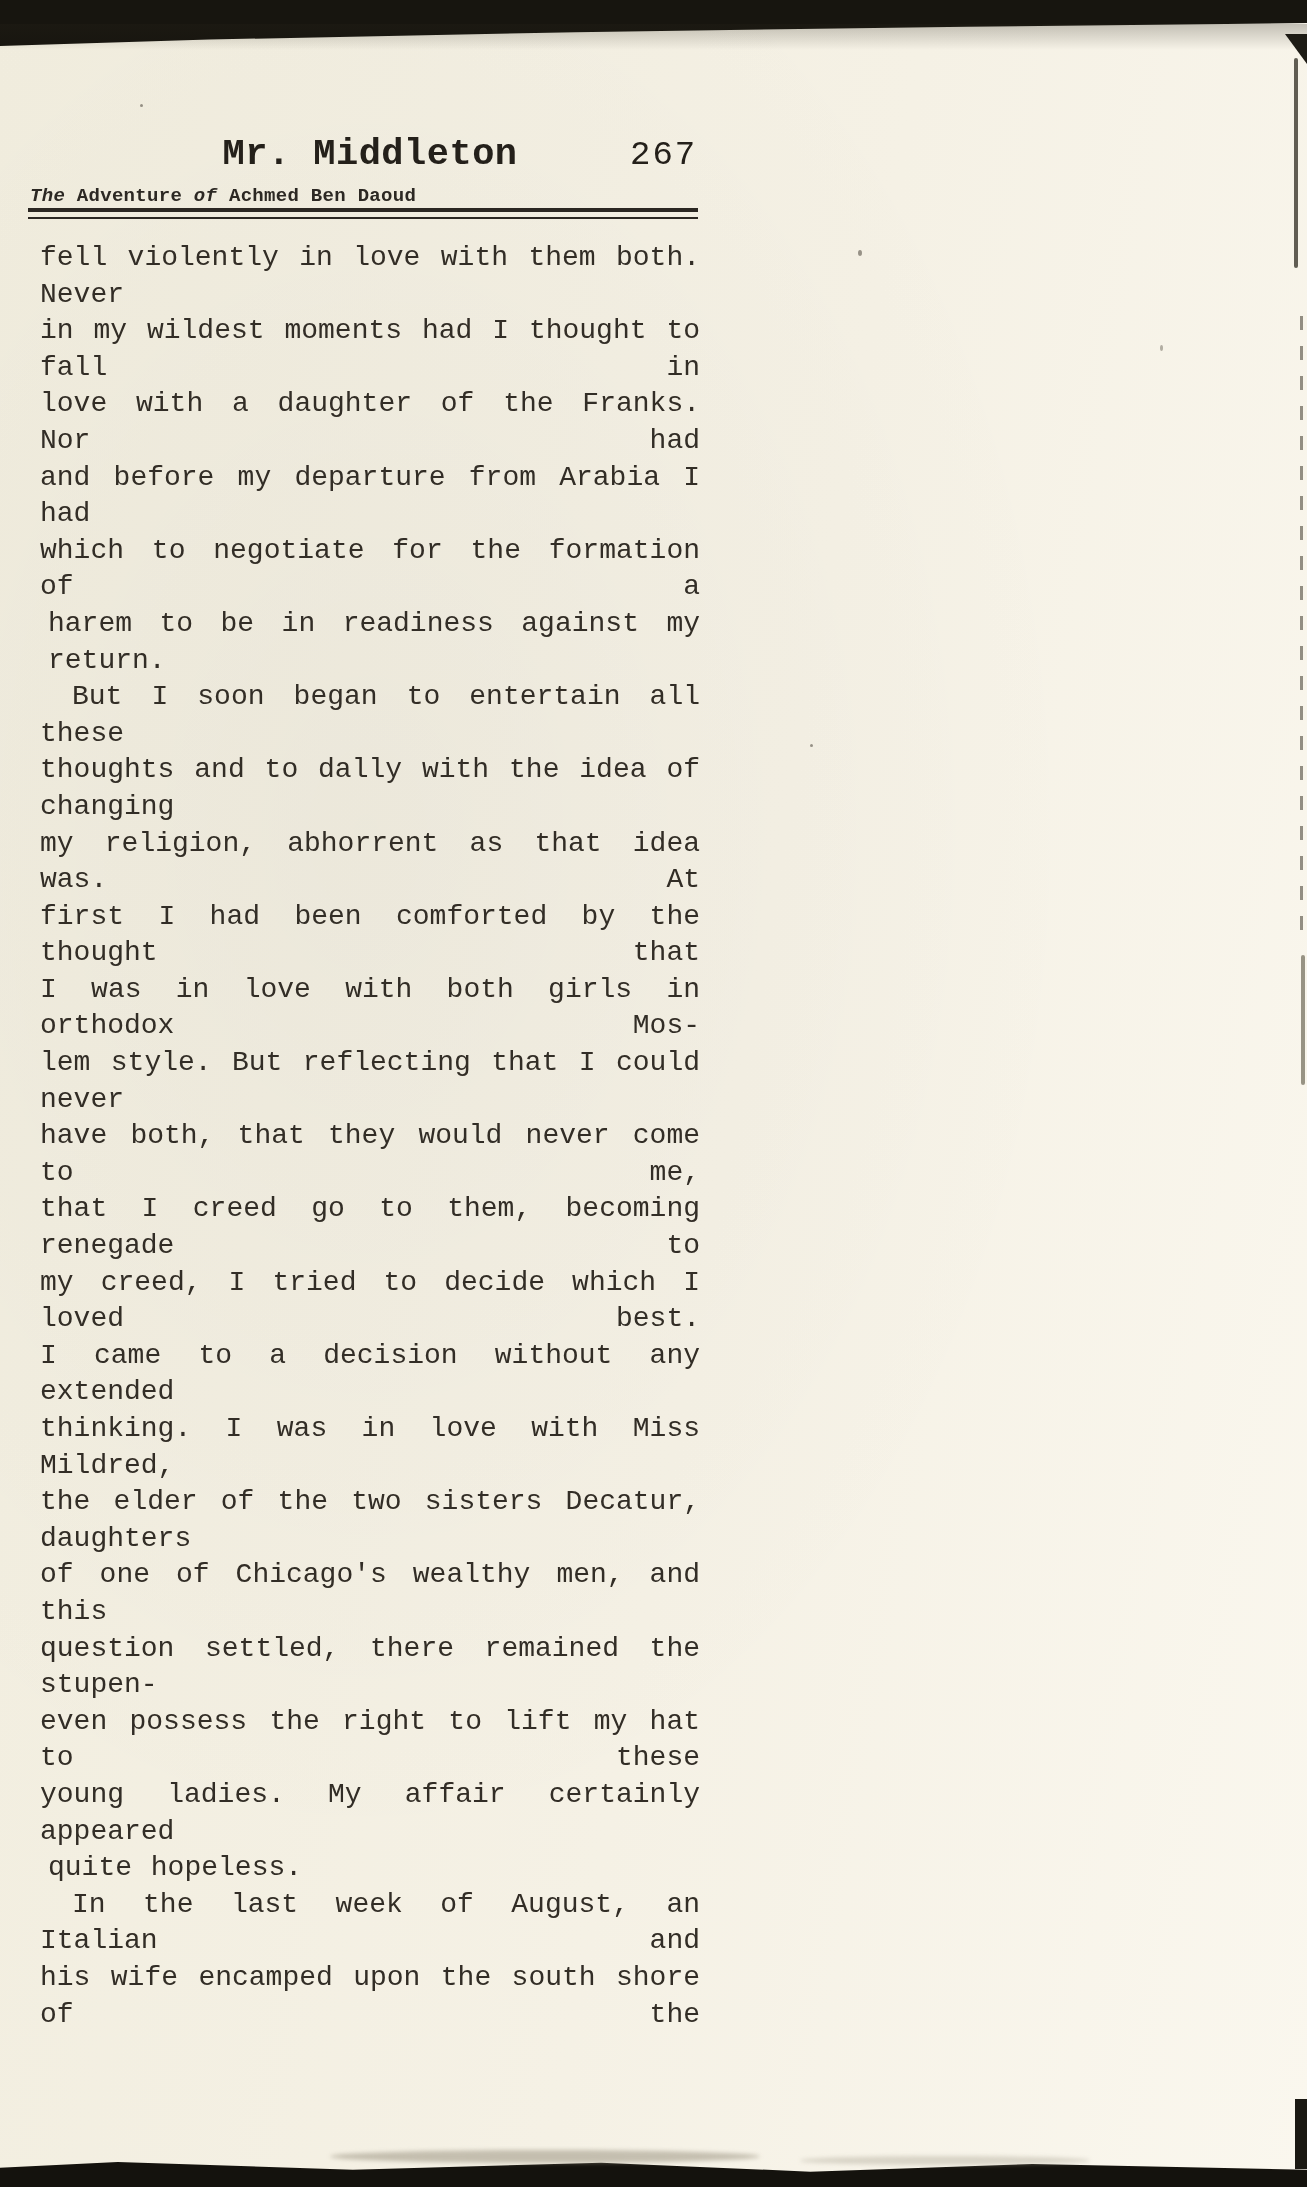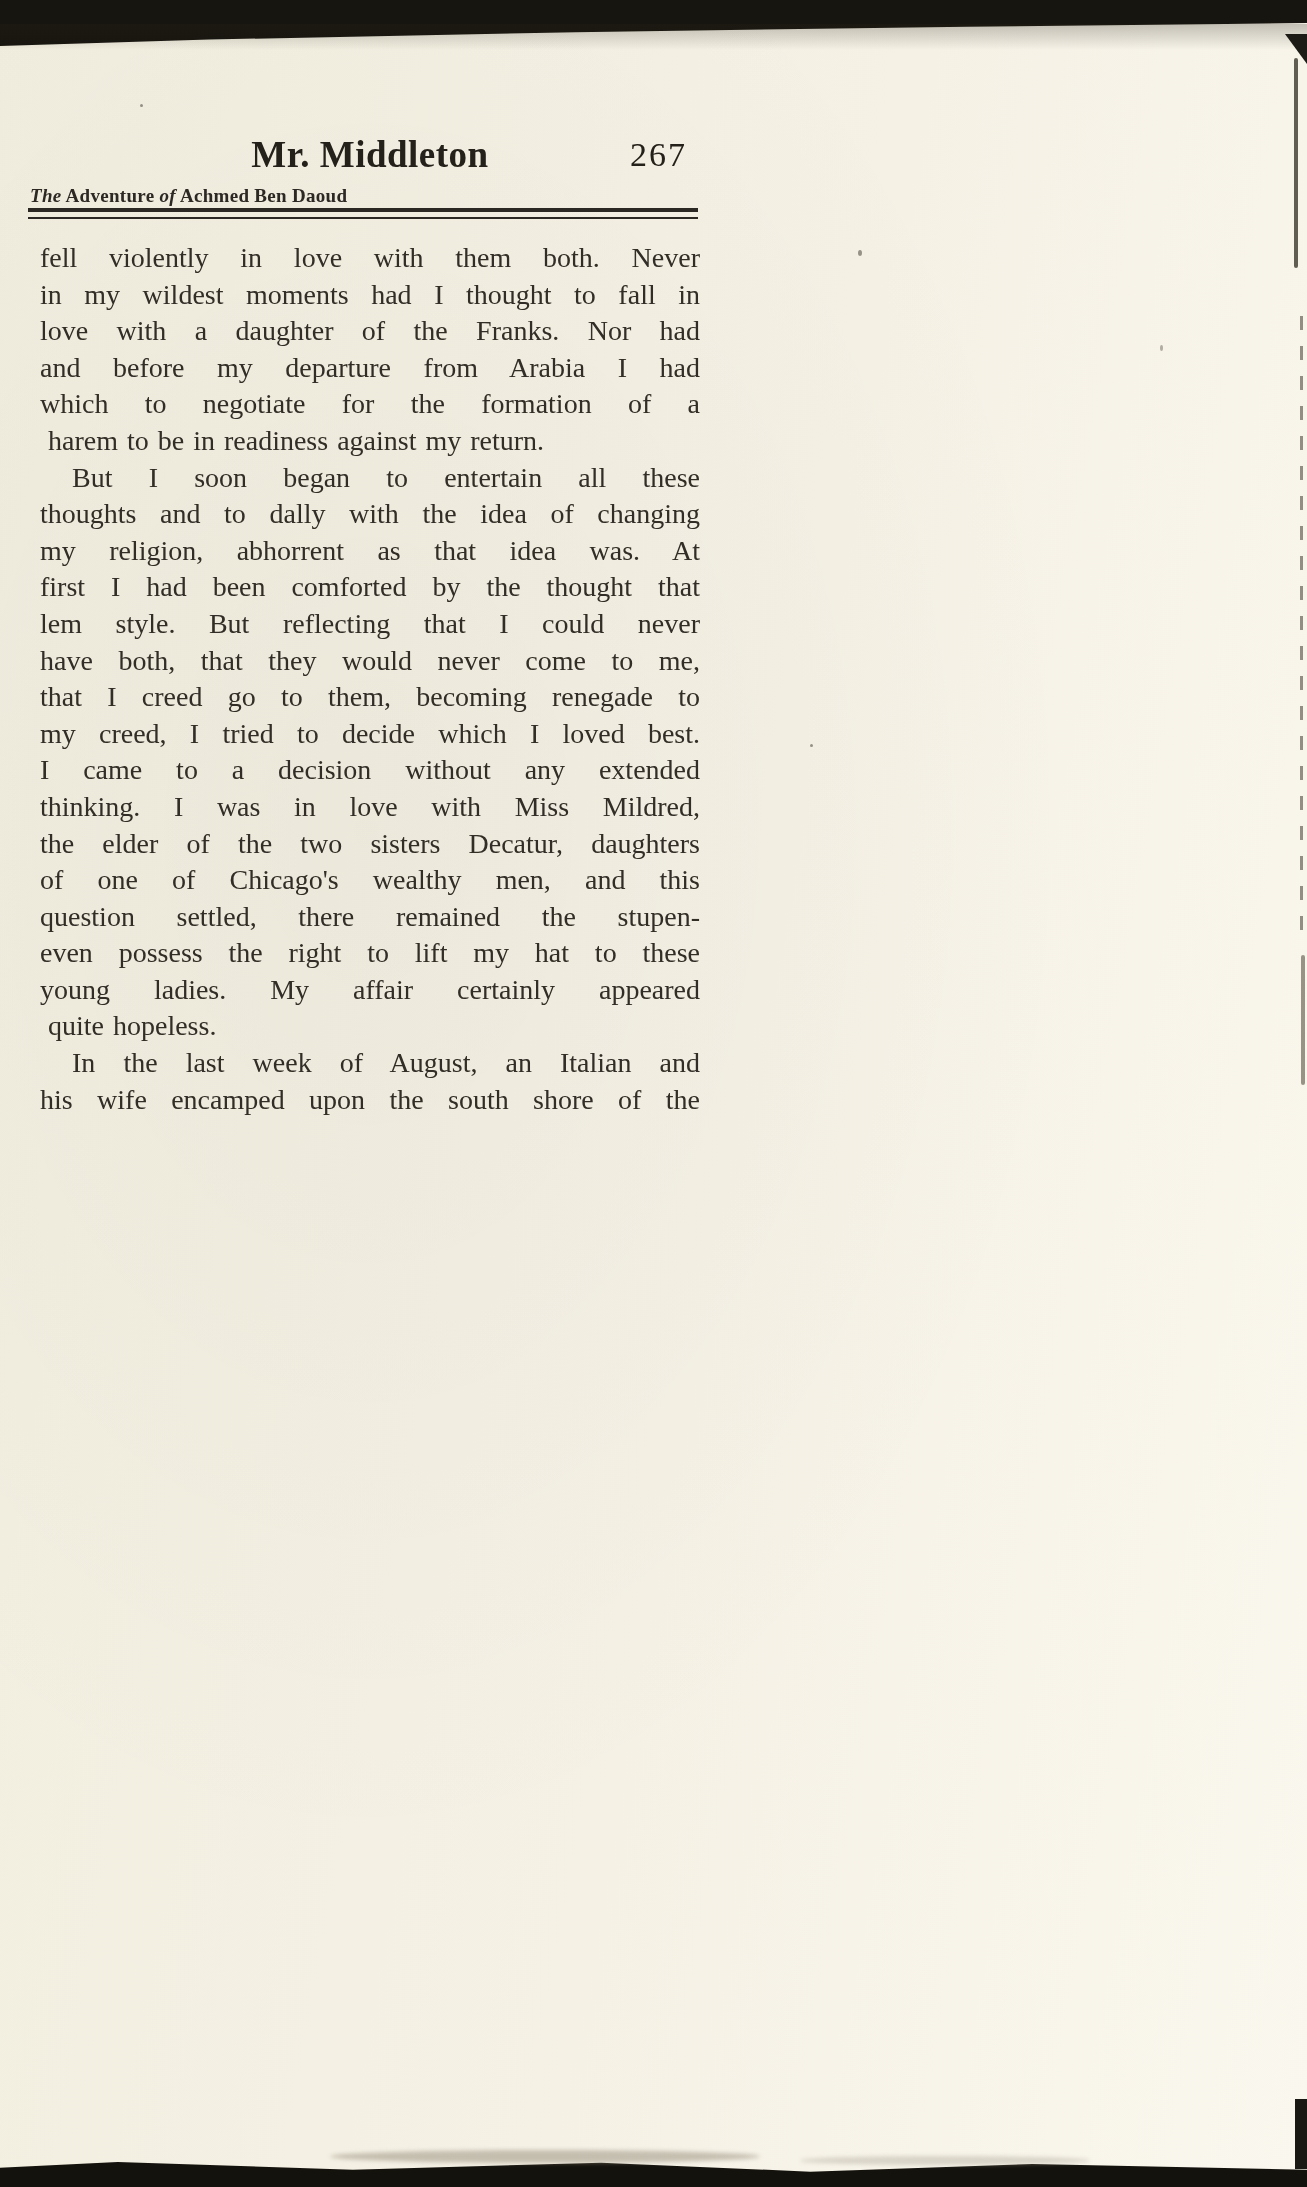--- a/index.html
+++ b/index.html
@@ -70,21 +70,21 @@
     background: #1a1812;
   }
   .speck { position: absolute; border-radius: 50%; background: #4a453a; opacity: 0.55; }
   .speck-a { top: 250px; left: 858px; width: 4px; height: 6px; }
   .speck-b { top: 744px; left: 810px; width: 3px; height: 3px; }
   .speck-c { top: 104px; left: 140px; width: 3px; height: 3px; }
   .speck-d { top: 345px; left: 1160px; width: 3px; height: 6px; opacity: 0.4; }
 
   
   .content {
-    position: absolute; top: 0; left: 40px; width: 660px; height: 2187px;
+    position: absolute; top: 0; left: 40px; width: 660px; height: 2187px; font-family: Liberation Mono, monospace;
   }
   .title {
     position: absolute; top: 136px; left: 0; width: 100%;
     text-align: center;
     font-size: 37px; line-height: 1; font-weight: 600;
     color: var(--ink-dark); letter-spacing: 0.5px;
   }
   .pagenum {
     position: absolute; top: 138px; left: 572px;
     font-size: 34px; line-height: 1; color: var(--ink-dark);
@@ -144,20 +144,21 @@
         <div class="line">fell violently in love with them both.  Never</div>
         <div class="line">in my wildest moments had I thought to fall in</div>
         <div class="line">love with a daughter of the Franks.  Nor had</div>
         <div class="line">and before my departure from Arabia I had</div>
         <div class="line">which to negotiate for the formation of a</div>
         <div class="line end">harem to be in readiness against my return.</div>
         <div class="line indent">But I soon began to entertain all these</div>
         <div class="line">thoughts and to dally with the idea of changing</div>
         <div class="line">my religion, abhorrent as that idea was.  At</div>
         <div class="line">first I had been comforted by the thought that</div>
+        <div class="line">I was in love with both girls in orthodox Mos-</div>
         <div class="line">lem style.  But reflecting that I could never</div>
         <div class="line">have both, that they would never come to me,</div>
         <div class="line">that I creed go to them, becoming renegade to</div>
         <div class="line">my creed, I tried to decide which I loved best.</div>
         <div class="line">I came to a decision without any extended</div>
         <div class="line">thinking.  I was in love with Miss Mildred,</div>
         <div class="line">the elder of the two sisters Decatur, daughters</div>
         <div class="line">of one of Chicago's wealthy men, and this</div>
         <div class="line">question settled, there remained the stupen-</div>
         <div class="line">even possess the right to lift my hat to these</div>

